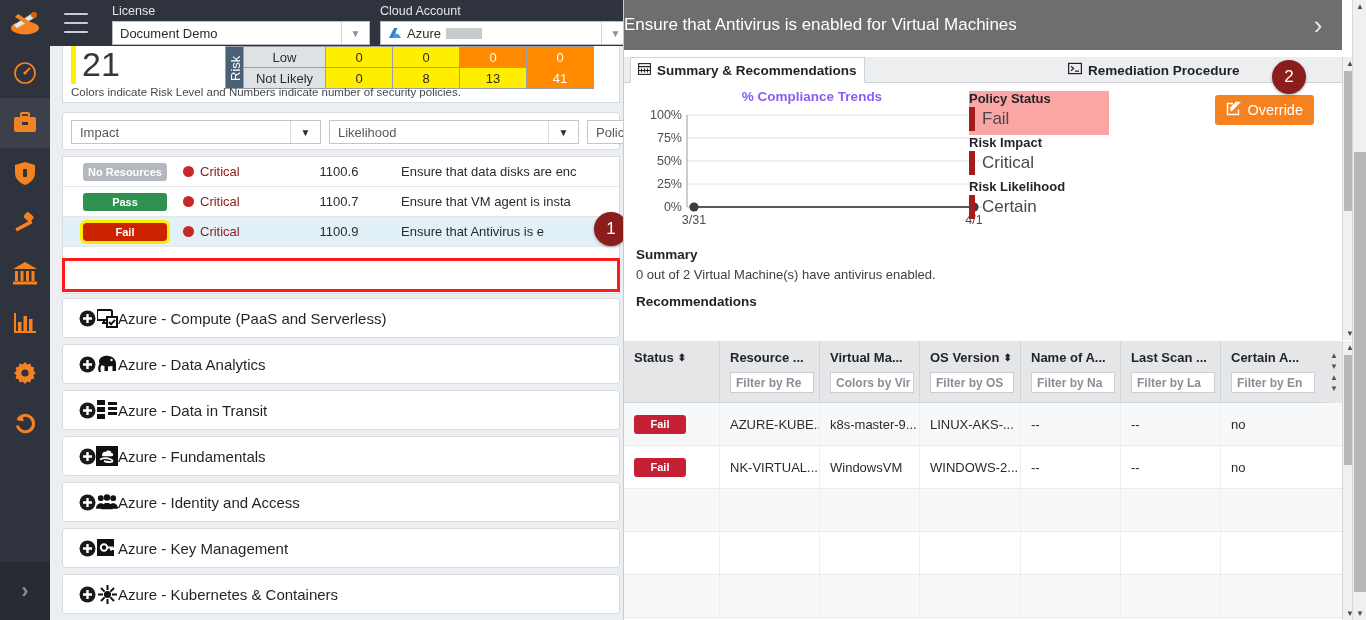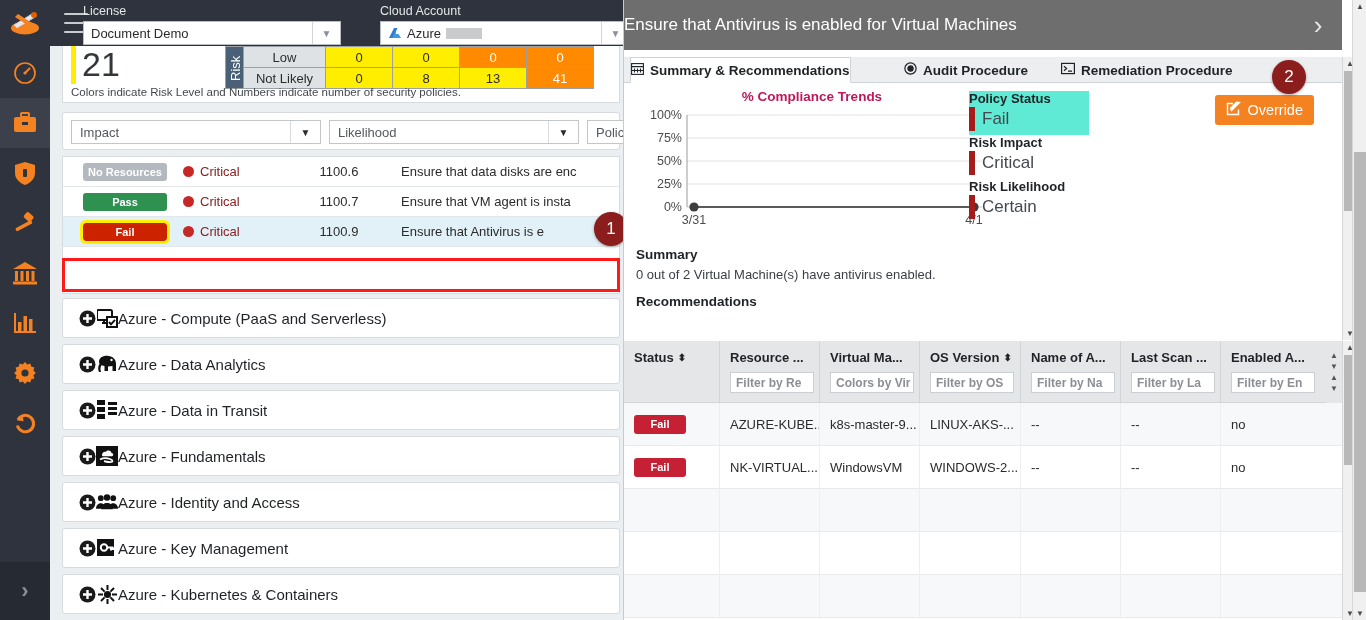--- a/index.html
+++ b/index.html
@@ -168,46 +168,46 @@
   }
   #right-title { font-size: 17px; padding-left: 0; flex: 1; }
   #right-collapse { width: 48px; text-align: center; font-size: 26px; color: #e7e7e7; }
 
   #tabsbar {
     position: absolute; left: 0; top: 57px; width: 718px; height: 26px;
     border-bottom: 1px solid #cfd3d7; background: #eceef0;
   }
   .tab {
     position: absolute; top: 0; height: 26px; display: flex;
-    align-items: center; gap: 6px; padding: 0 0;
+    align-items: center; gap: 6px; padding: 0 7px;
     font-size: 13.5px; font-weight: bold; color: #1f2226;
   }
   .tab.active { background: #fff; border: 1px solid #cfd3d7; border-bottom: 1px solid #fff; }
 
   #content-area {
     position: absolute; left: 0; top: 83px; width: 718px; height: 257px;
     background: #fff; overflow: hidden;
   }
 
   
   #chart-wrap { position: absolute; left: 8px; top: 2px; width: 360px; height: 150px; }
   #chart-title {
     text-align: center; font-size: 13.5px; font-weight: bold;
-    color: #be185d; padding-top: 4px;
+    color: #8b5cf6; padding-top: 4px;
   }
   #chart-plot { position: absolute; left: 0; top: 22px; width: 360px; height: 122px; }
 
   
   #statusblocks { position: absolute; left: 345px; top: 8px; width: 220px; }
   .sb-label { font-size: 13px; font-weight: bold; color: #1f2226; }
   .sb-value {
     font-size: 17px; color: #45494f; border-left: 6px solid #a51c1c;
     padding-left: 7px; line-height: 24px; margin: 1px 0 4px 0;
   }
-  #policy-status-hl { background: #5eead4; display: inline-block; padding-right: 38px; }
+  #policy-status-hl { background: #fca5a5; display: inline-block; padding-right: 58px; }
   #override-btn {
     position: absolute; right: 28px; top: 12px;
     background: #f58220; color: #fff; font-size: 14.5px;
     padding: 6px 11px; border-radius: 3px;
     display: flex; align-items: center; gap: 6px;
   }
 
   #summary-sec { position: absolute; left: 12px; top: 164px; width: 690px; }
   .s-head { font-size: 13.5px; font-weight: bold; color: #1f2226; margin-bottom: 5px; }
   .s-body { font-size: 13px; color: #3b3f44; margin-bottom: 12px; }
@@ -352,21 +352,21 @@
       <span>›</span>
     </div>
   </div>
 
   <div id="topbar">
     <div id="hamburger">
       <span></span>
         <span></span>
         <span></span>
     </div>
-    <div class="hdr-field" style="left:33px; width:258px">
+    <div class="hdr-field" style="left:62px; width:258px">
       <div class="hdr-label">License</div>
       <div class="hdr-select">
         <div class="val">Document Demo</div>
         <div class="caret">▼</div>
       </div>
     </div>
     <div class="hdr-field" style="left:330px; width:250px">
       <div class="hdr-label">Cloud Account</div>
       <div class="hdr-select">
         <div class="val">
@@ -591,29 +591,20 @@
     <div id="tabsbar">
       <div class="tab active" style="left:6px">
         <span>
           <svg width="13" height="13" viewBox="0 0 13 13" fill="none" stroke="#1f2226" stroke-width="1.1">
               <rect x="0.6" y="1.6" width="11.8" height="10.8"></rect>
               <path d="M0.6 4.6 h11.8 M3.5 6.6 v4 M6.5 6.6 v4 M9.5 6.6 v4 M1 8.5 h11"></path>
             </svg>
         </span>
         <span>Summary &amp; Recommendations</span>
       </div>
-      <div class="tab" style="left:280px">
-        <span>
-          <svg width="13" height="13" viewBox="0 0 13 13" fill="none" stroke="#1f2226" stroke-width="1.2">
-              <circle cx="6.5" cy="6.5" r="5.6"></circle>
-              <circle cx="6.5" cy="6.5" r="2.6" fill="#1f2226"></circle>
-            </svg>
-        </span>
-        <span>Audit Procedure</span>
-      </div>
       <div class="tab" style="left:437px">
         <span>
           <svg width="14" height="13" viewBox="0 0 14 13" fill="none" stroke="#1f2226" stroke-width="1.2">
               <rect x="0.6" y="1.4" width="12.8" height="10.2"></rect>
               <path d="M3 4.2 L5.6 6.5 L3 8.8 M7 9.2 h4"></path>
             </svg>
         </span>
         <span>Remediation Procedure</span>
       </div>
     </div>
@@ -715,21 +706,21 @@
           <span class="ghfilter">Filter by Na</span>
         </div>
         <div class="gh" style="width:100px">
           <span class="ghtxt">
               <span>Last Scan ...</span>
             </span>
           <span class="ghfilter">Filter by La</span>
         </div>
         <div class="gh" style="width:105px; border-right:none">
           <span class="ghtxt">
-              <span>Enabled A...</span>
+              <span>Certain A...</span>
             </span>
           <span class="ghfilter">Filter by En</span>
         </div>
         <div id="grid-spinner">
           <span class="spin-a">▲</span>
           <span class="spin-a">▼</span>
           <span class="spin-a">▲</span>
           <span class="spin-a">▼</span>
         </div>
       </div>

